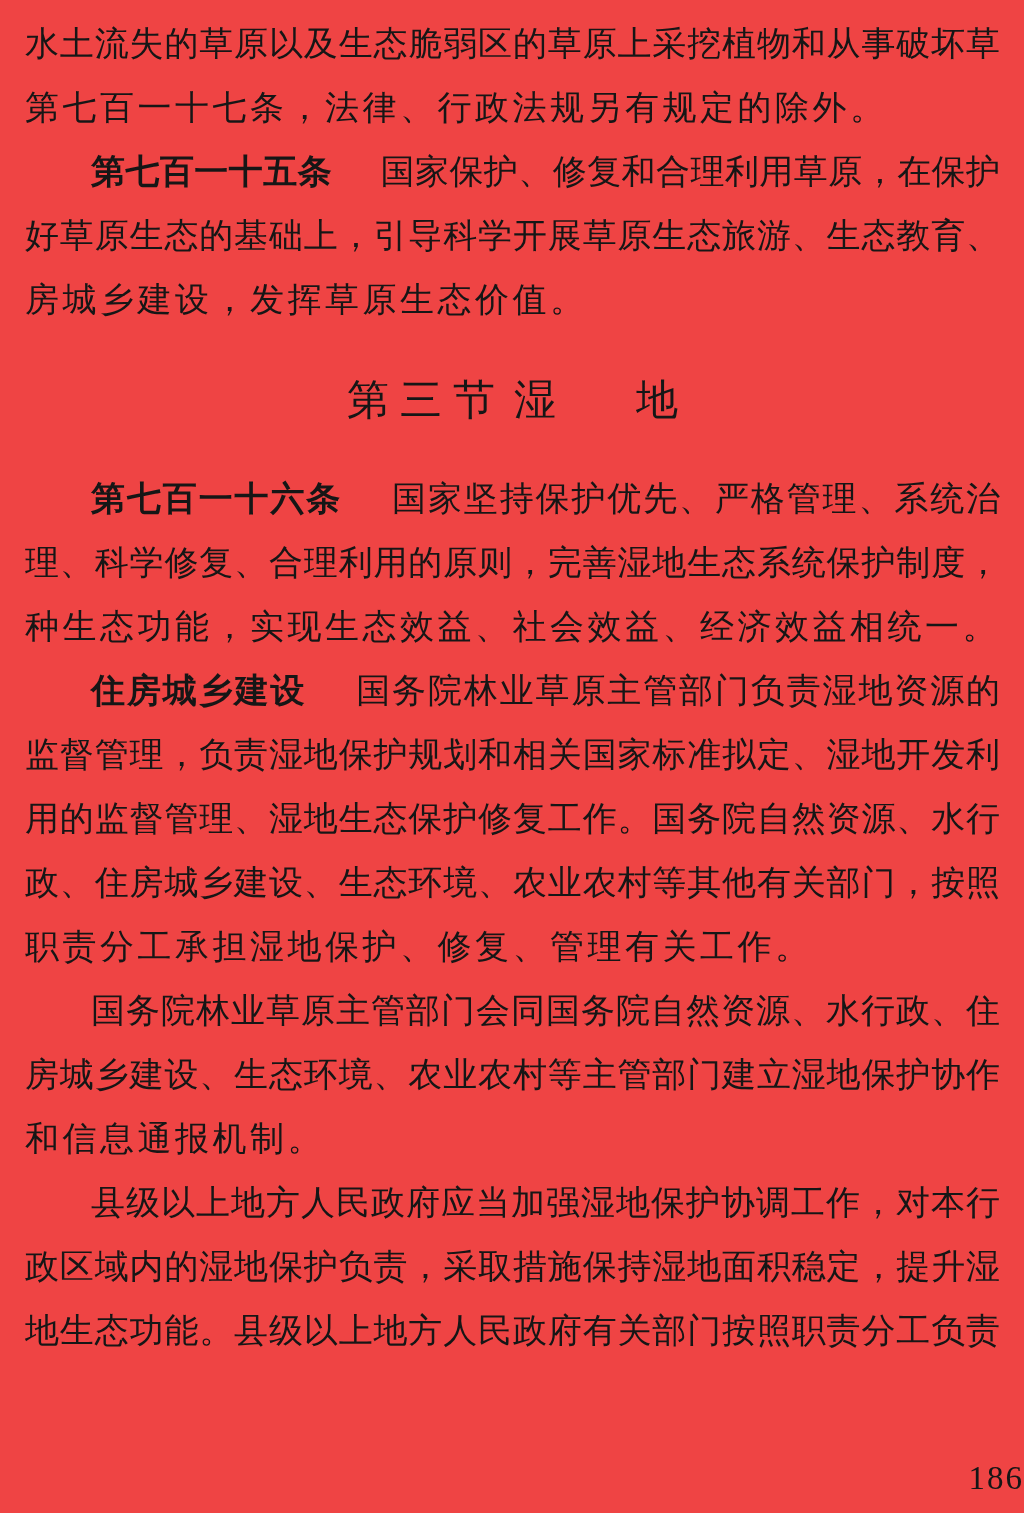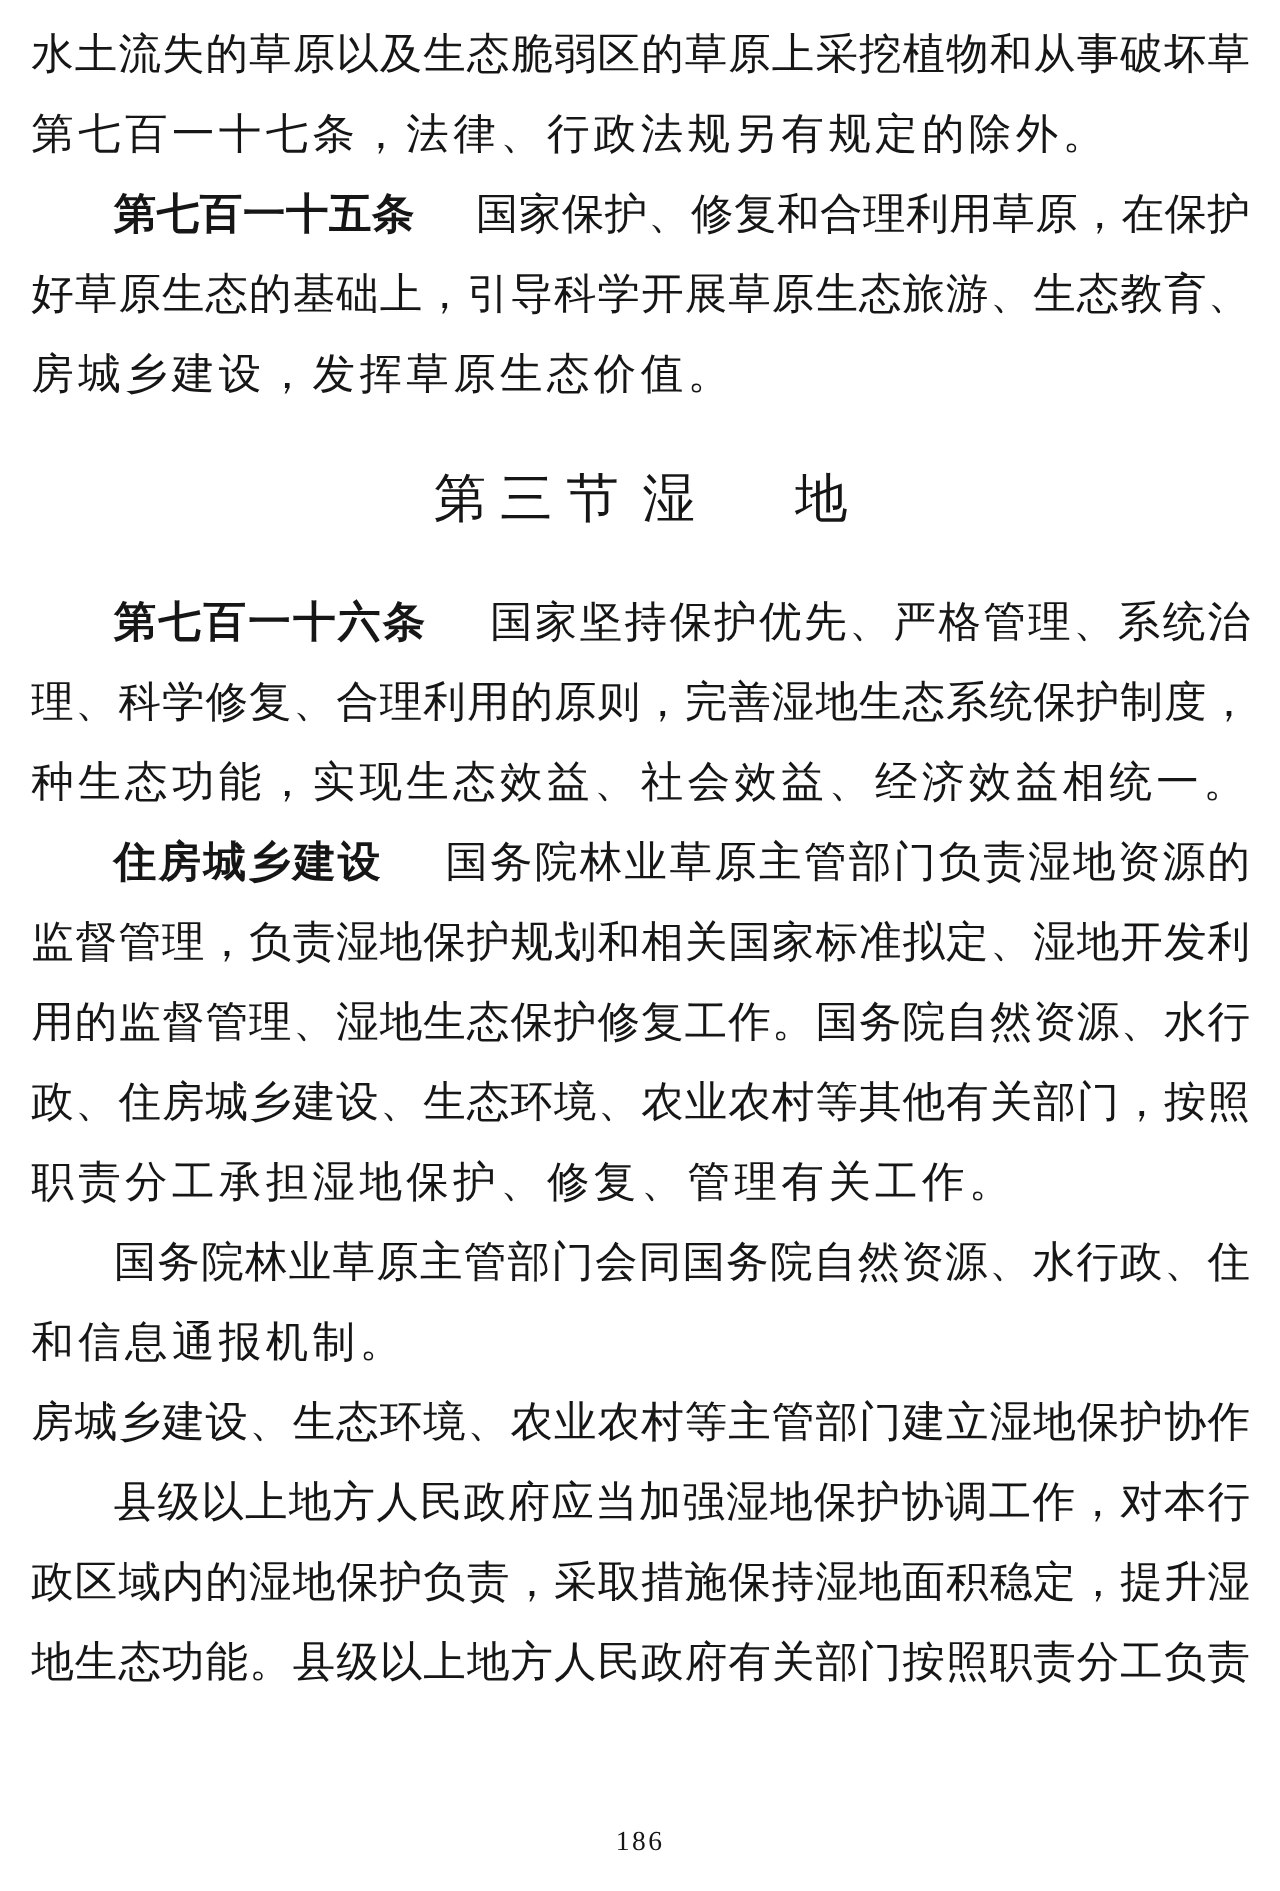--- a/index.html
+++ b/index.html
@@ -1,21 +1,21 @@
 <!DOCTYPE html>
 <html><head>
 <meta charset="utf-8">
 <style>
   html, body { margin: 0; padding: 0; background: #e9e9e9; }
   .page {
     position: relative;
     width: 1024px;
     height: 1513px;
     margin: 0 auto;
-    background: #ffffff;
+    background: #ef4444;
     overflow: hidden;
     font-family: "Liberation Serif", "DejaVu Serif", serif;
     color: #161616;
   }
   .textcol {
     position: absolute;
     left: 25px;
     top: 12px;
     width: 975px;
   }
@@ -53,22 +53,22 @@
     align-items: center;
   }
   .hlabel { letter-spacing: 11px; }
   .hsp1 { display: inline-block; width: 8px; }
   .hsp2 { display: inline-block; width: 80px; }
   .pagenum {
     position: absolute;
     left: 0;
     right: 0;
     top: 1460px;
-    text-align: center;
-    font-size: 22px;
+    text-align: right;
+    font-size: 33px;
     letter-spacing: 2px;
   }
 </style>
 </head>
 <body>
 
 <div class="page">
   <div class="textcol">
 
     <div id="before-heading">
@@ -99,22 +99,22 @@
         </div>
         <div class="para">
           <div class="line just indent"><span class="artno">住房城乡建设</span><span class="artgap"></span><span>国务院林业草原主管部门负责湿地资源的</span></div>
           <div class="line just">监督管理，负责湿地保护规划和相关国家标准拟定、湿地开发利</div>
           <div class="line just">用的监督管理、湿地生态保护修复工作。国务院自然资源、水行</div>
           <div class="line just">政、住房城乡建设、生态环境、农业农村等其他有关部门，按照</div>
           <div class="line endline">职责分工承担湿地保护、修复、管理有关工作。</div>
         </div>
         <div class="para">
           <div class="line just indent">国务院林业草原主管部门会同国务院自然资源、水行政、住</div>
+          <div class="line just">房城乡建设、生态环境、农业农村等主管部门建立湿地保护协作</div>
           <div class="line endline">和信息通报机制。</div>
-          <div class="line just">房城乡建设、生态环境、农业农村等主管部门建立湿地保护协作</div>
         </div>
         <div class="para">
           <div class="line just indent">县级以上地方人民政府应当加强湿地保护协调工作，对本行</div>
           <div class="line just">政区域内的湿地保护负责，采取措施保持湿地面积稳定，提升湿</div>
           <div class="line just">地生态功能。县级以上地方人民政府有关部门按照职责分工负责</div>
         </div>
       </div>
 
   </div>
 

